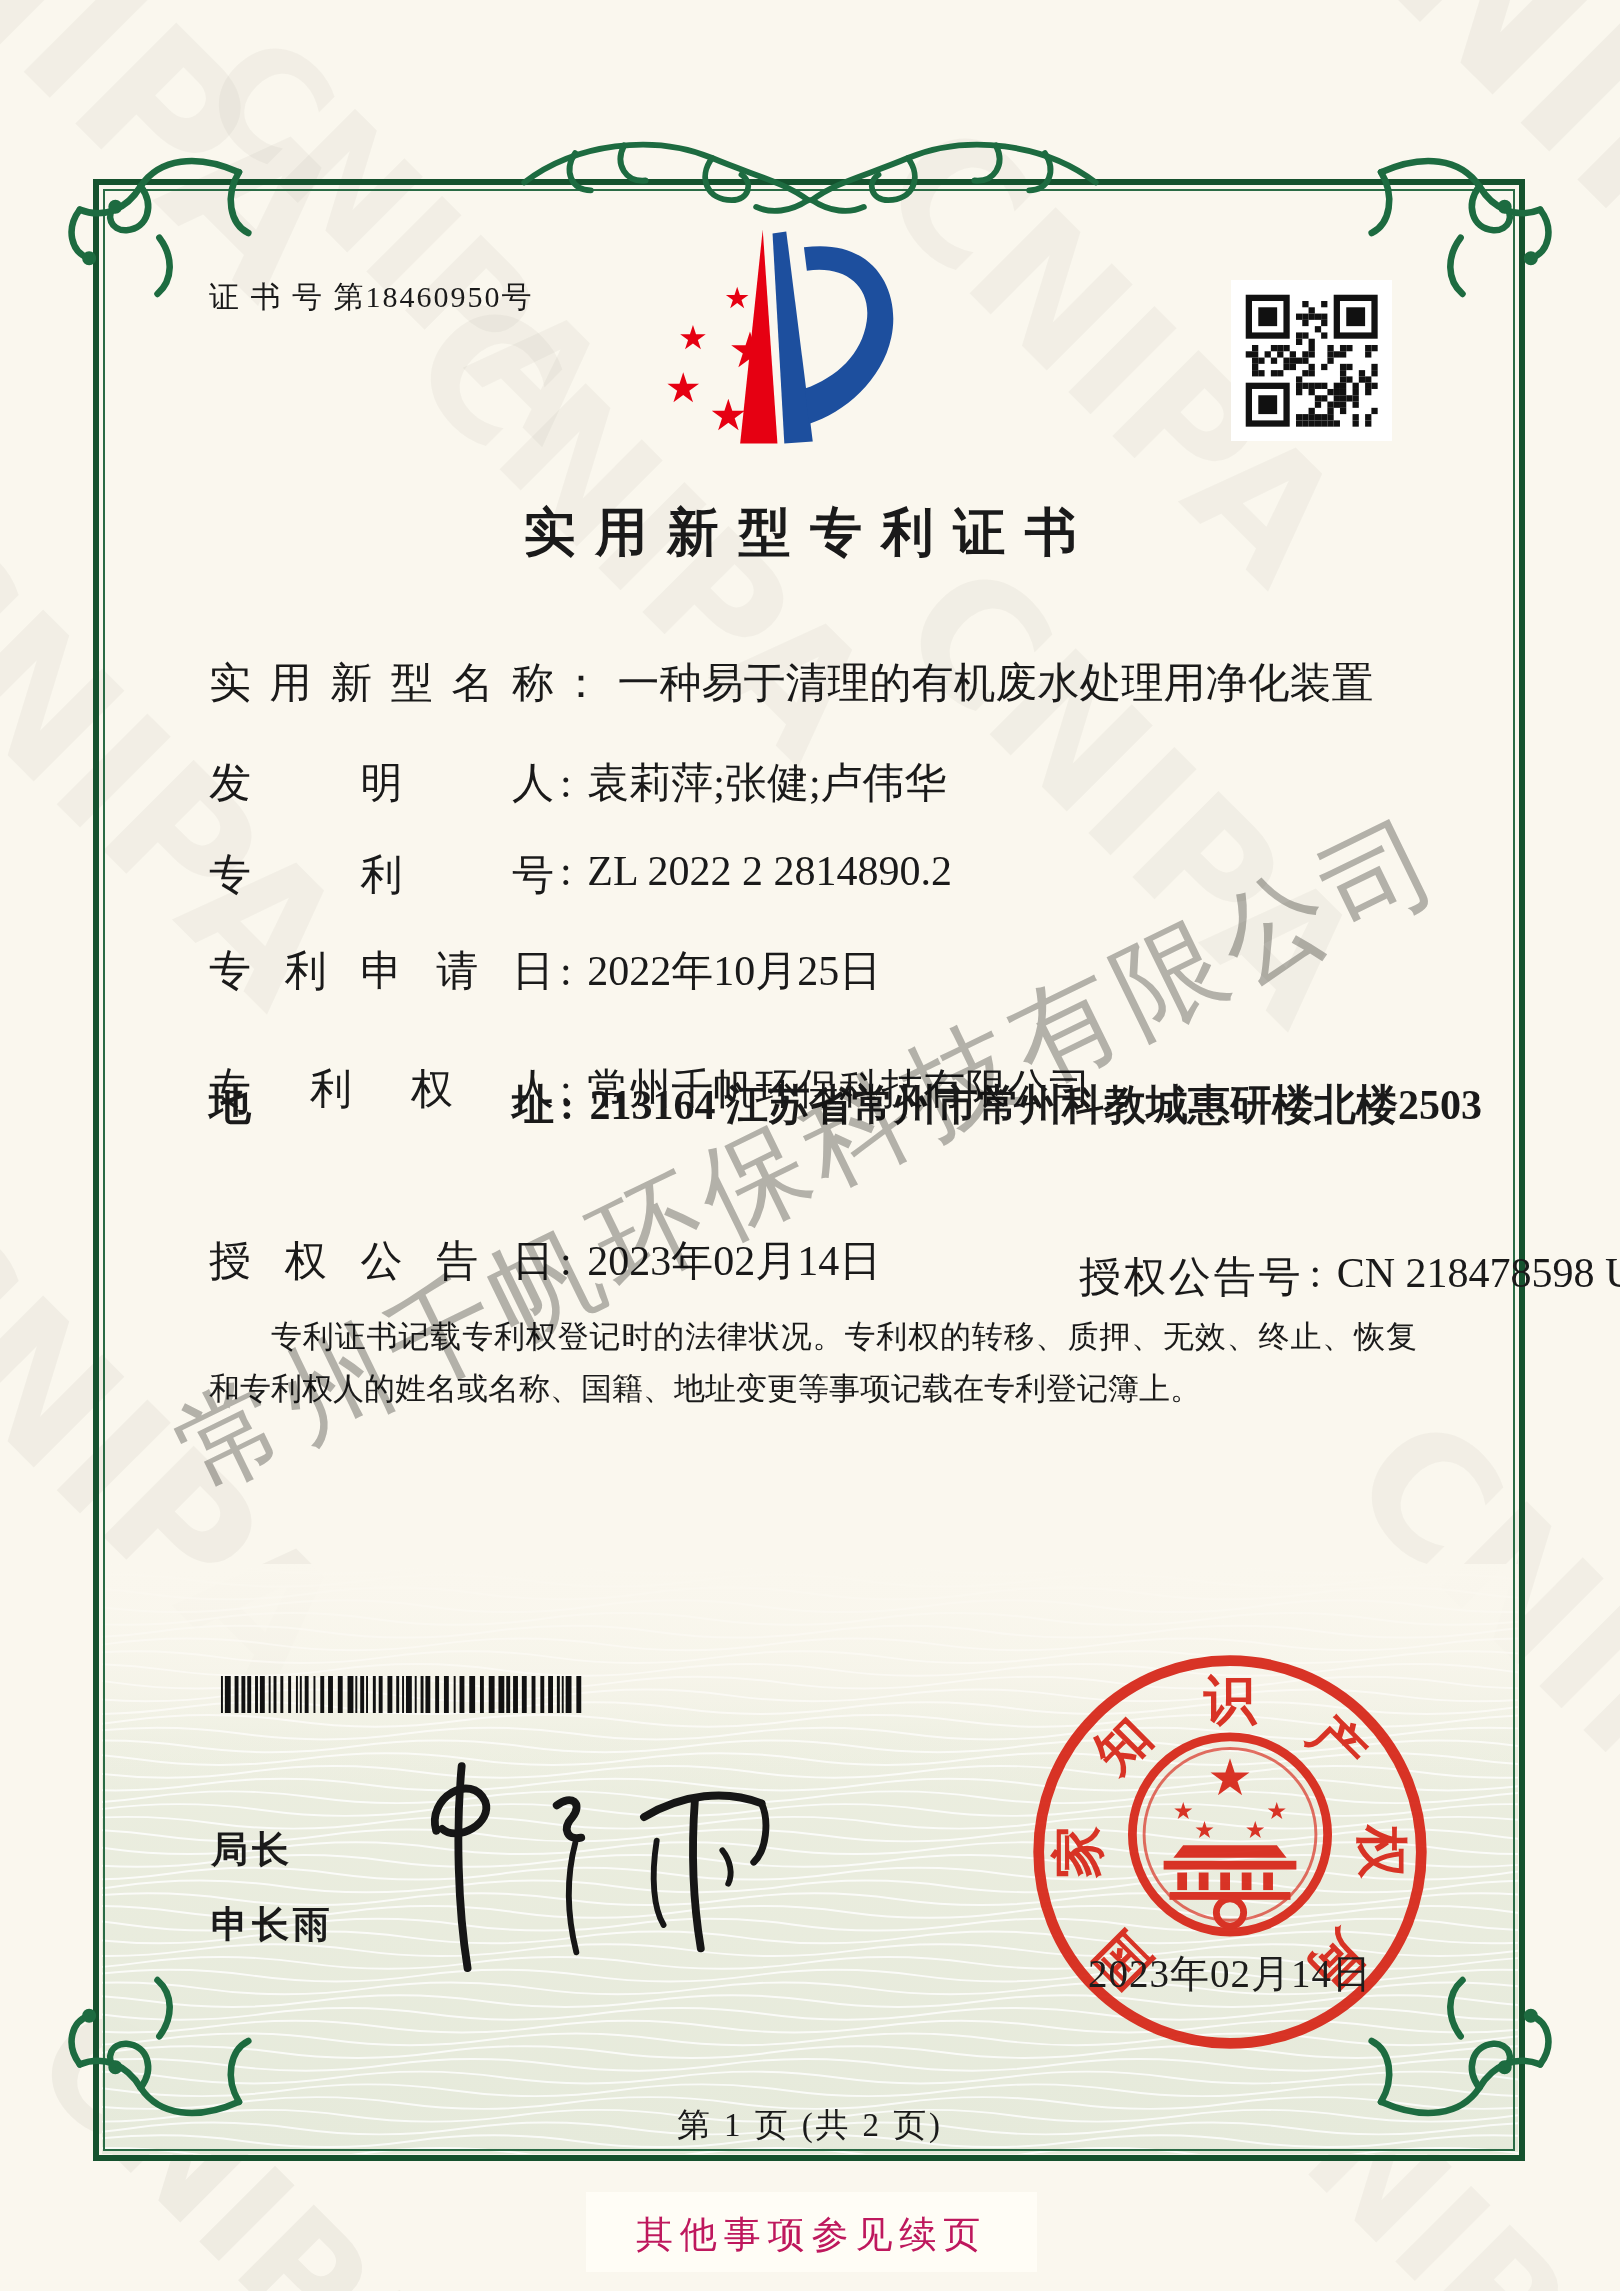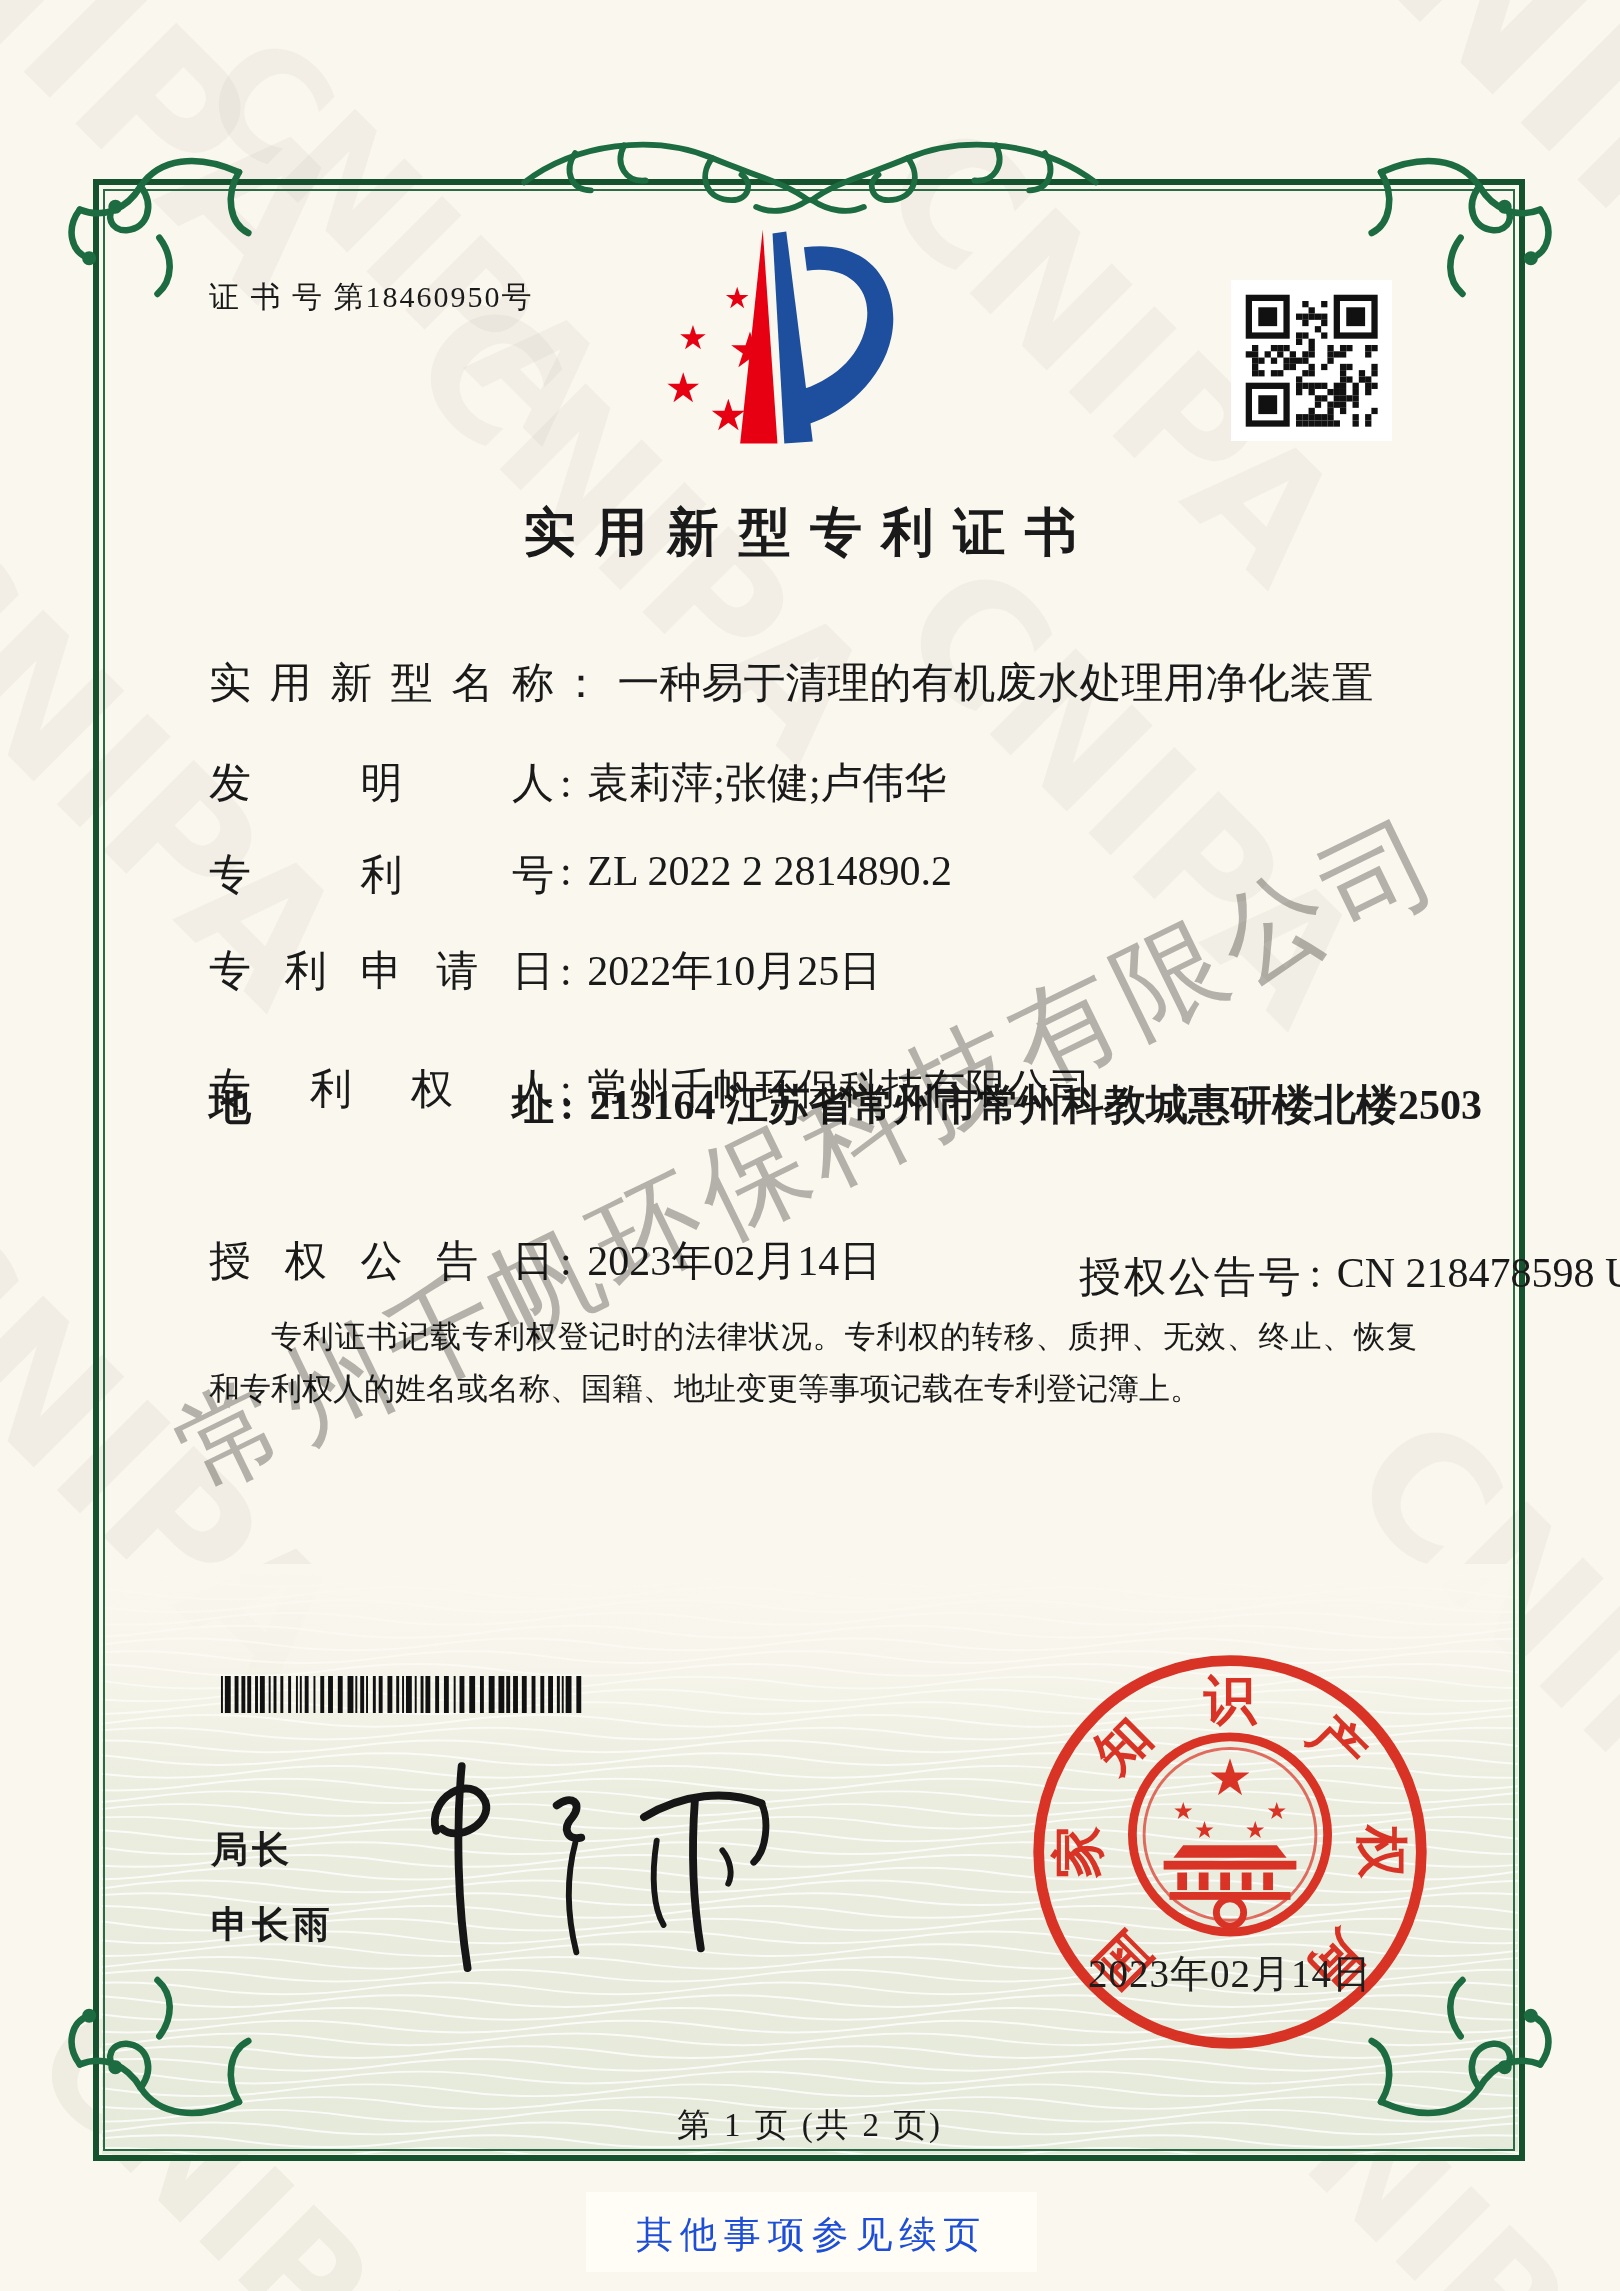--- a/index.html
+++ b/index.html
@@ -38,21 +38,21 @@
   .barcode{position:absolute;left:220px;top:1676px;width:370px;height:37px;}
   .director-label{position:absolute;left:211px;top:1825px;font-size:37px;font-weight:bold;
                   font-family:"Liberation Sans","DejaVu Sans",sans-serif;letter-spacing:3.9px;}
   .director-name{position:absolute;left:211px;top:1900px;font-size:37px;font-weight:bold;
                  font-family:"Liberation Sans","DejaVu Sans",sans-serif;letter-spacing:3.9px;}
   .signature{position:absolute;left:397px;top:1760px;width:392px;height:221px;}
   .seal{position:absolute;left:1025px;top:1647px;width:410px;height:410px;opacity:.94;}
   .page-info{position:absolute;left:0;top:2103px;width:100%;text-align:center;font-size:33px;letter-spacing:2.9px;}
   .footer-strip{position:absolute;z-index:8;left:586px;top:2192px;width:451px;height:80px;background:#fffdf6;}
   .footer-note{position:absolute;left:0;top:17.6px;width:100%;text-align:center;font-size:37px;letter-spacing:6.9px;
-               color:#1d4ed8;}
+               color:#be185d;}
 </style>
 </head>
 <body>
 
 <div class="page">
 
   <div id="wm-scatter">
       <div class="wm-faint" style="left: -255px; top: -88px; font-size: 196px; opacity: 0.05; transform: rotate(45deg);">CNIPA</div>
       <div class="wm-faint" style="left: 157px; top: 152px; font-size: 147px; opacity: 0.05; transform: rotate(45deg);">CNIPA</div>
       <div class="wm-faint" style="left: 831px; top: 256px; font-size: 167px; opacity: 0.05; transform: rotate(45deg);">CNIPA</div>

